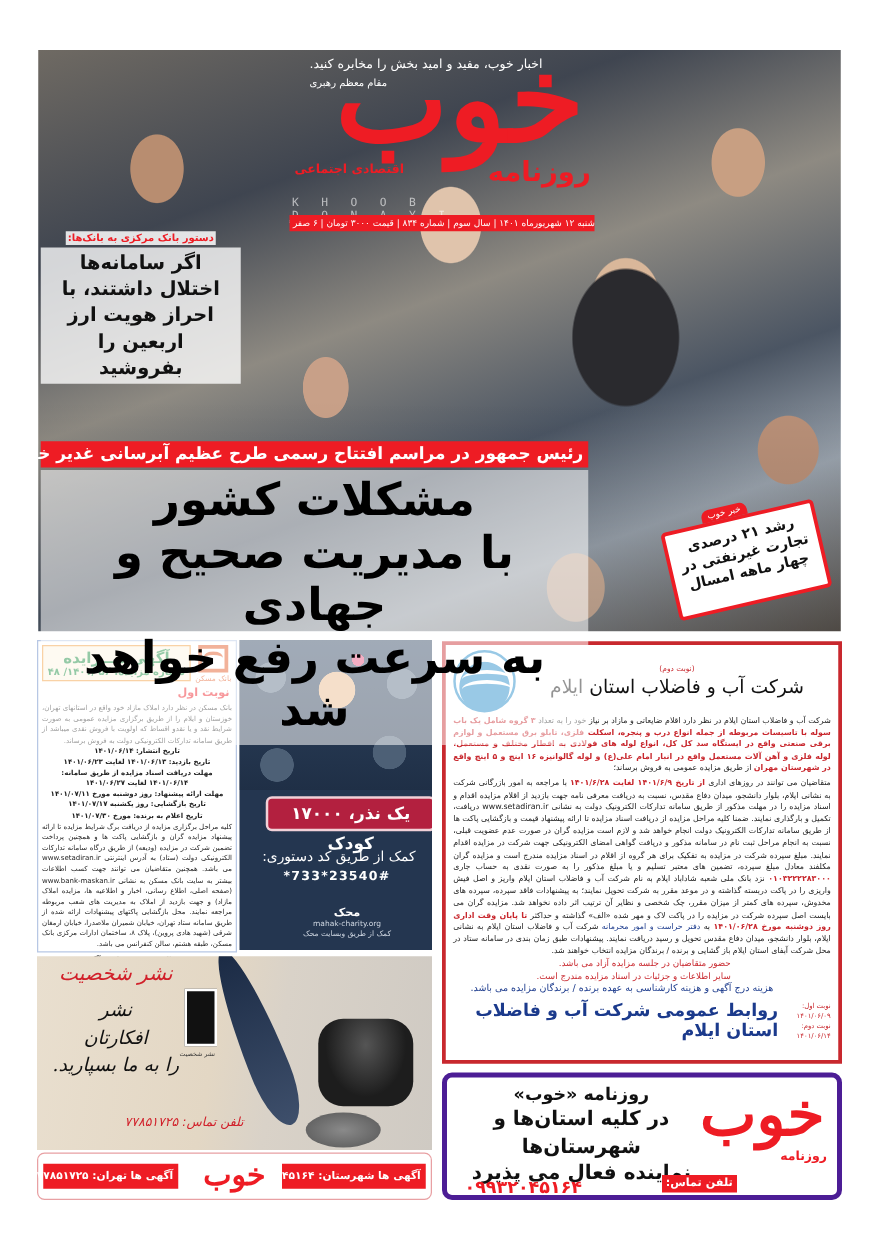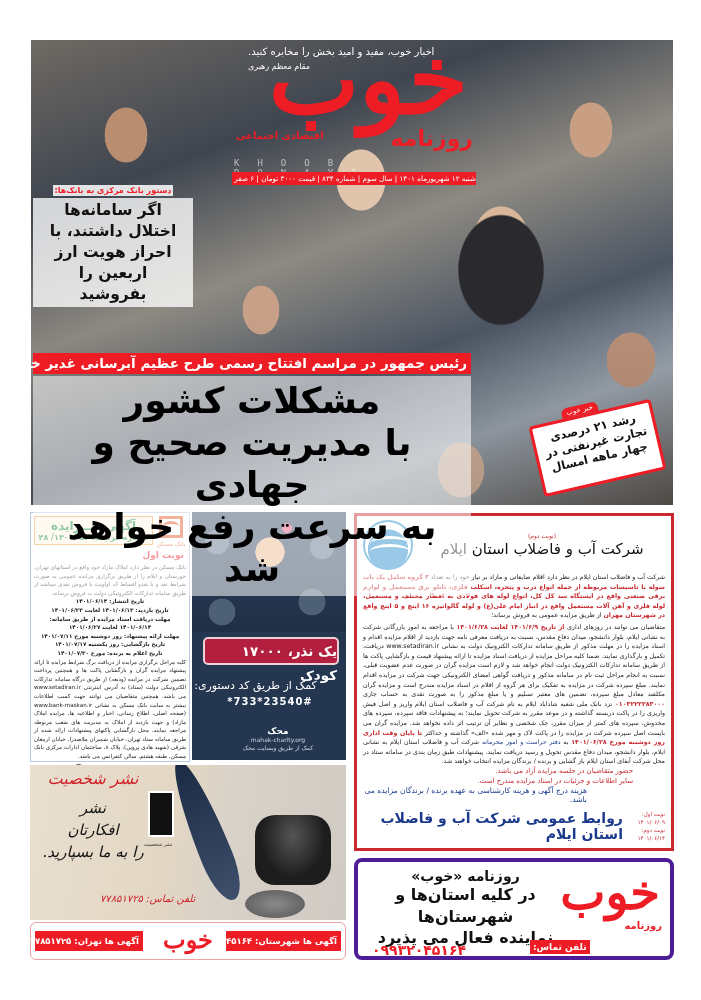--- a/index.html
+++ b/index.html
@@ -67,42 +67,42 @@
   
   #ad-mahak{left:192px;top:512px;width:154px;height:248px;background:#243650;overflow:hidden}
   #ad-mahak .art{position:absolute;left:0;top:0;width:154px;height:120px;
     background:radial-gradient(circle 24px at 78px 40px,#e9b98a 60%,transparent 62%),
                radial-gradient(circle 8px at 95px 16px,#e64c7a 60%,transparent 62%),
                radial-gradient(circle 20px at 25px 30px,#5b6f85 60%,transparent 62%),
                radial-gradient(circle 20px at 130px 35px,#5b6f85 60%,transparent 62%),
                radial-gradient(circle 22px at 30px 100px,#4d6076 60%,transparent 62%),
                radial-gradient(circle 22px at 120px 90px,#4d6076 60%,transparent 62%),
                linear-gradient(180deg,#2f4561,#1f2f46)}
-  #ad-mahak .pill{position:absolute;left:11px;top:125px;width:136px;height:28px;background:#b3203f;border:2px solid #f1d1d8;border-radius:5px;
-    color:#fff;font-size:13.5px;font-weight:bold;line-height:24px}
-  #ad-mahak .help{position:absolute;left:0;width:127px;top:167px;text-align:center;color:#fff;font-size:11px}
+  #ad-mahak .pill{position:absolute;left:21px;top:125px;width:136px;height:28px;background:#b3203f;border:2px solid #f1d1d8;border-radius:5px;
+    color:#fff;font-size:13.5px;font-weight:bold;text-align:center;line-height:24px}
+  #ad-mahak .help{position:absolute;left:16px;width:127px;top:167px;text-align:center;color:#fff;font-size:11px}
   #ad-mahak .code{position:absolute;left:0;width:156px;top:184px;text-align:center;color:#fff;font-size:10px;font-weight:bold;letter-spacing:1px;direction:ltr}
   #ad-mahak .org{position:absolute;left:0;width:172px;top:215px;text-align:center;color:#cfd7e2;font-size:6px;line-height:8px}
   #ad-mahak .org b{font-size:9px;color:#fff}
 
   
   #ad-water{left:354px;top:513px;width:320px;height:338px;border:3px solid #c8282e;background:#fff;padding:4px 6px}
   #ad-water .top{display:flex;align-items:center;gap:6px}
   #ad-water .titles{flex:1;text-align:center}
   #ad-water .t1{color:#1b3a8c;font-weight:900;font-size:13.5px}
   #ad-water .t2{color:#c8282e;font-size:6px}
   #ad-water .t3{color:#111;font-size:15px;margin-top:1px}
   #ad-water .wlogo{width:50px;height:50px;border-radius:50%;background:radial-gradient(circle at 50% 60%,#1e88c8 55%,#fff 57%);border:2px solid #1e88c8;position:relative;overflow:hidden}
   #ad-water .wlogo::before{content:"";position:absolute;left:5px;top:14px;width:40px;height:12px;border-top:3px solid #fff;border-radius:50%}
   #ad-water .wlogo::after{content:"";position:absolute;left:5px;top:22px;width:40px;height:12px;border-top:3px solid #fff;border-radius:50%}
   #ad-water p{font-size:6.3px;line-height:9.6px;color:#222;text-align:justify;margin-top:2px}
   #ad-water .red{color:#c8282e;font-weight:bold}
   #ad-water .blue{color:#1b3a8c}
-  #ad-water .note{font-size:7px;line-height:10px;color:#c8282e;margin-right:32px}
-  #ad-water .note2{font-size:7.6px;color:#1b3a8c;margin-right:78px}
+  #ad-water .note{font-size:7px;line-height:10px;color:#c8282e;margin-right:80px}
+  #ad-water .note2{font-size:7.6px;color:#1b3a8c;margin-right:46px}
   #ad-water .foot{display:flex;align-items:flex-start;justify-content:space-between;margin-top:6px}
   #ad-water .foot .pr{color:#1b3a8c;font-weight:900;font-size:14px}
   #ad-water .foot .dates{font-size:5.5px;color:#c8282e;line-height:8px;text-align:right}
 
   
   #ad-nashr{left:30px;top:765px;width:316px;height:155px;background:linear-gradient(100deg,#e9dfcf 0%,#e3d7c4 45%,#d9d2c8 60%,#cfcac3 100%);overflow:hidden}
   #ad-nashr .feather{position:absolute;left:160px;top:-10px;width:32px;height:150px;background:linear-gradient(180deg,#1a2a44,#3e4f6b);border-radius:50% 50% 50% 50%/70% 70% 30% 30%;transform:rotate(-22deg)}
   #ad-nashr .ink{position:absolute;left:225px;top:50px;width:76px;height:70px;border-radius:20px;background:radial-gradient(ellipse at 50% 30%,#555 0,#1d1d1d 60%);}
   #ad-nashr .cap{position:absolute;left:215px;top:125px;width:60px;height:28px;border-radius:50%;background:radial-gradient(#8a8a8a,#555)}
   #ad-nashr .brand{position:absolute;left:8px;top:4px;width:110px;text-align:center;color:#d1202a;font-family:"DejaVu Serif",serif;font-size:16px;font-style:italic}

